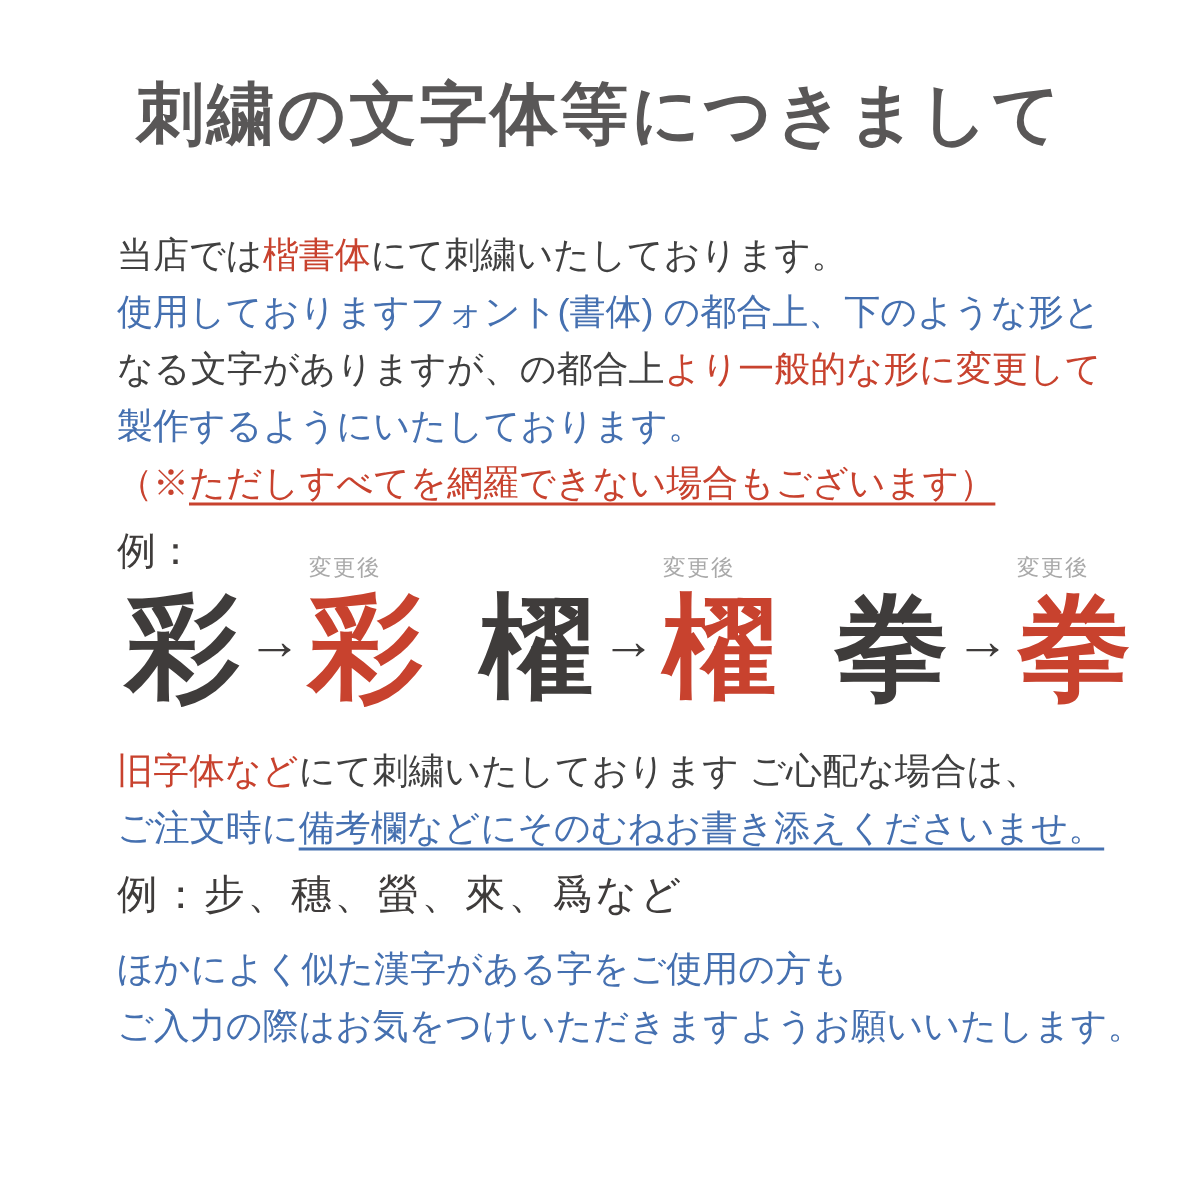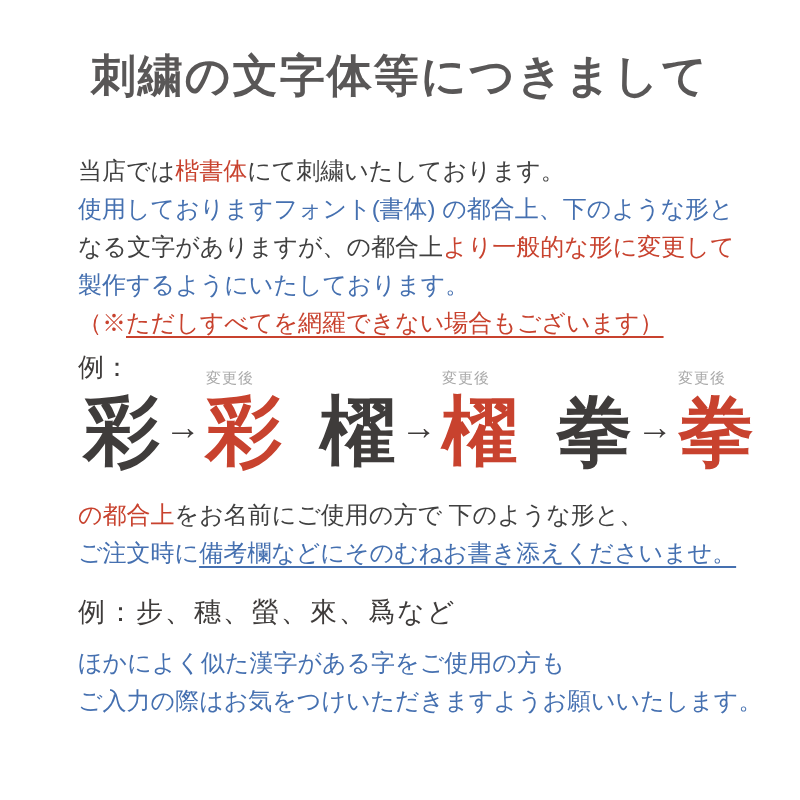--- a/index.html
+++ b/index.html
@@ -78,21 +78,21 @@
     color: #a9a9a9;
     letter-spacing: 1px;
     margin-bottom: 2px;
   }
   .section { margin-top: 0; }
   .section-example {
     font-size: 27px;
     color: #3f3c3b;
     font-weight: 500;
     letter-spacing: 2px;
-    margin-top: 22px;
+    margin-top: 6px;
     white-space: nowrap;
   }
   .section-3 { margin-top: 14px; }
   .section-example.large {
     font-size: 30px;
     margin-top: 8px;
   }
 </style>
 </head>
 <body>
@@ -136,21 +136,21 @@
       <span class="arrow">→</span>
       <span class="after-wrap">
         <span class="change-label">変更後</span>
         <span class="kanji after">拳</span>
       </span>
     </div>
 
   </div>
 
   <div class="body-text section">
-    <div><span class="t-red">の都合上</span><span class="t-blue">をお名前にご使用の方で 下のような形と、</span></div>
+    <div><span class="t-red">旧字体など</span><span class="t-blue">にて刺繍いたしております ご心配な場合は、</span></div>
     <div><span>ご注文時に</span><span class="u-line">備考欄などにそのむねお書き添えくださいませ。</span></div>
   </div>
   <div class="section-example">例：步、穗、螢、來、爲など</div>
 
   <div class="body-text section-3">
     <div>ほかによく似た漢字がある字をご使用の方も</div>
     <div>ご入力の際はお気をつけいただきますようお願いいたします。</div>
   </div>
   <div class="section-example large">例：巳 と 已 と 己など</div>
 

